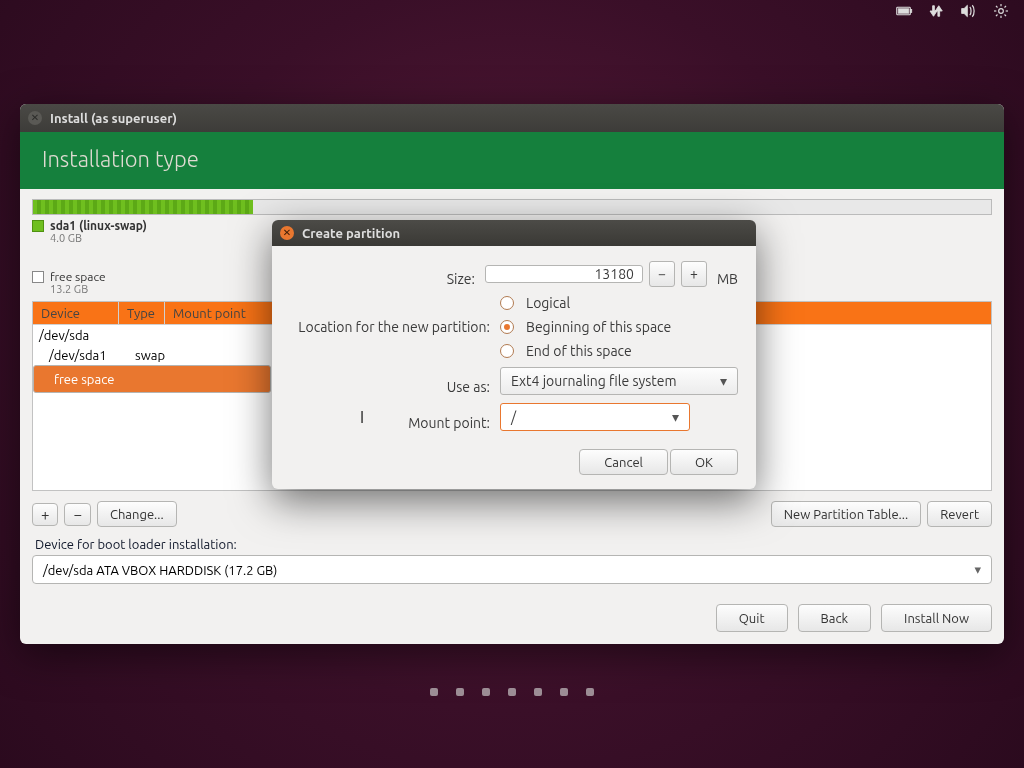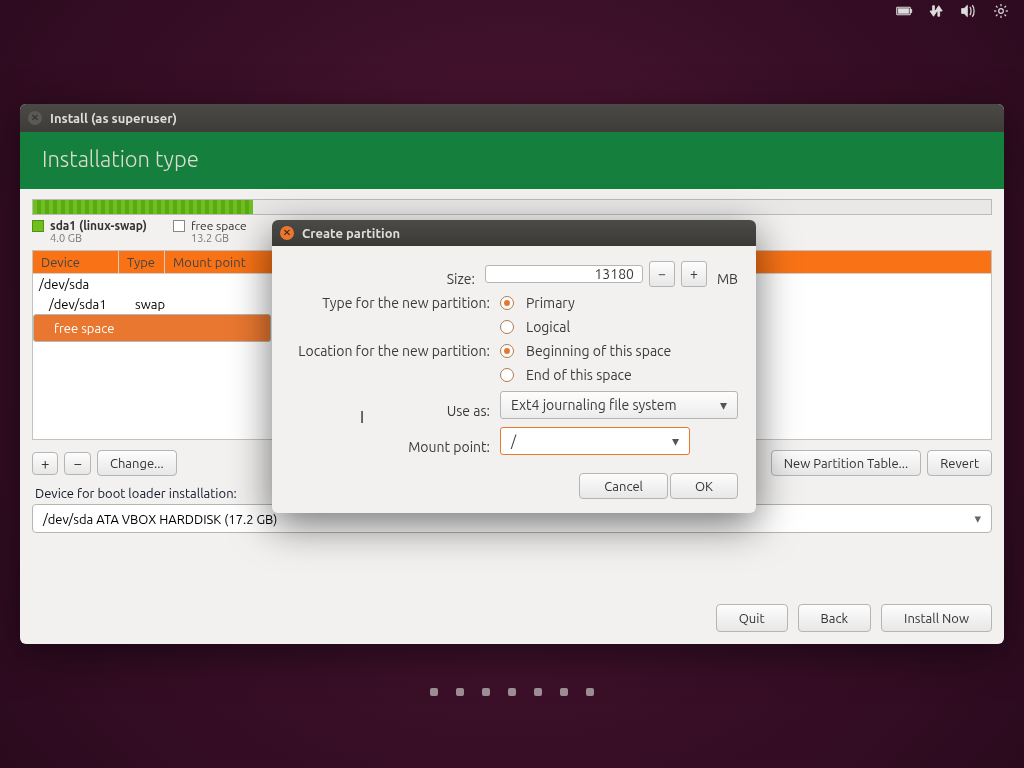--- a/index.html
+++ b/index.html
@@ -40,21 +40,21 @@
   }
   .win-body {
     padding: 10px 0 0 0;
   }
   .partition-bar {
     margin: 0 12px 4px; height: 16px; display:flex; border:1px solid #bbb;
   }
   .pb-swap { background: repeating-linear-gradient(90deg,#6fbf1f 0 4px,#5ca916 4px 8px); flex: 0 0 23%; }
   .pb-free { background: #e8e8e8; flex: 1; }
   .legend {
-    margin: 0 12px 6px; display:flex; gap:26px; font-size:12px; color:#333;
+    margin: 0 12px 6px; display:flex; gap:26px; font-size:12px; color:#333;flex-direction:column;
   }
   .legend-item { display:flex; gap:6px; align-items:flex-start; }
   .sw { width:12px;height:12px;border:1px solid #888; margin-top:1px;}
   .sw-g { background:#6fbf1f; border-color:#4f9210;}
   .sw-w { background:#fff;}
   .legend-item small{font-size:11px;color:#777;display:block;}
   .table {
     margin: 0 12px; border:1px solid #c2c2c2; background:#fff; height:190px;
     font-size:13px;
   }
@@ -208,27 +208,20 @@
       <div class="val">
         <div class="spin">
             <span>13180</span>
           </div>
         <div class="step">−</div>
         <div class="step">+</div>
         <span class="unit">MB</span>
       </div>
     </div>
     <div class="frow">
-      <div class="flabel">Type for the new partition:</div>
-      <div class="val">
-          <span class="radio checked"></span>
-          <span>Primary</span>
-        </div>
-    </div>
-    <div class="frow">
       <div class="flabel"></div>
       <div class="val">
           <span class="radio"></span>
           <span>Logical</span>
         </div>
     </div>
     <div class="frow">
       <div class="flabel">Location for the new partition:</div>
       <div class="val">
           <span class="radio checked"></span>

